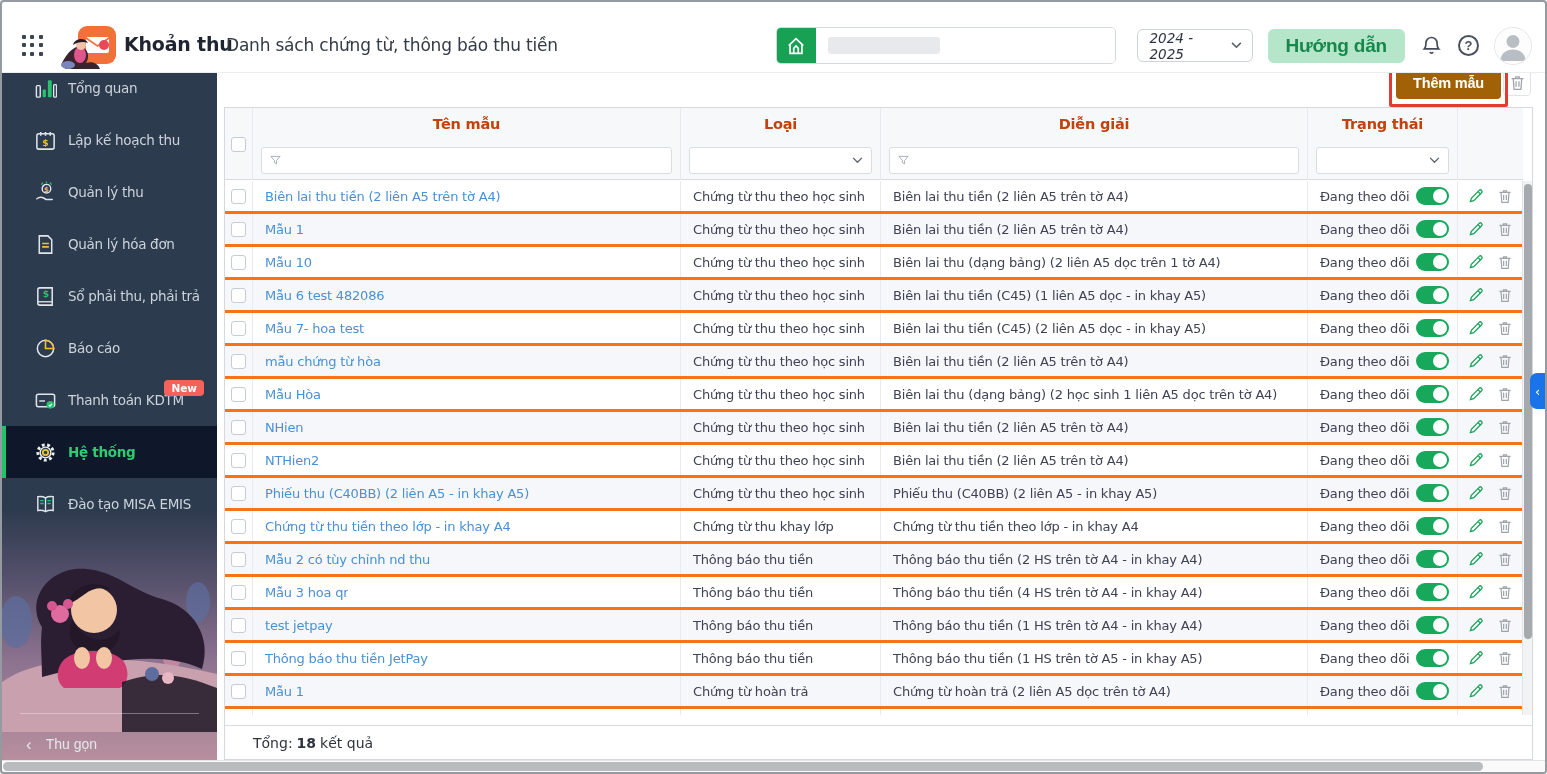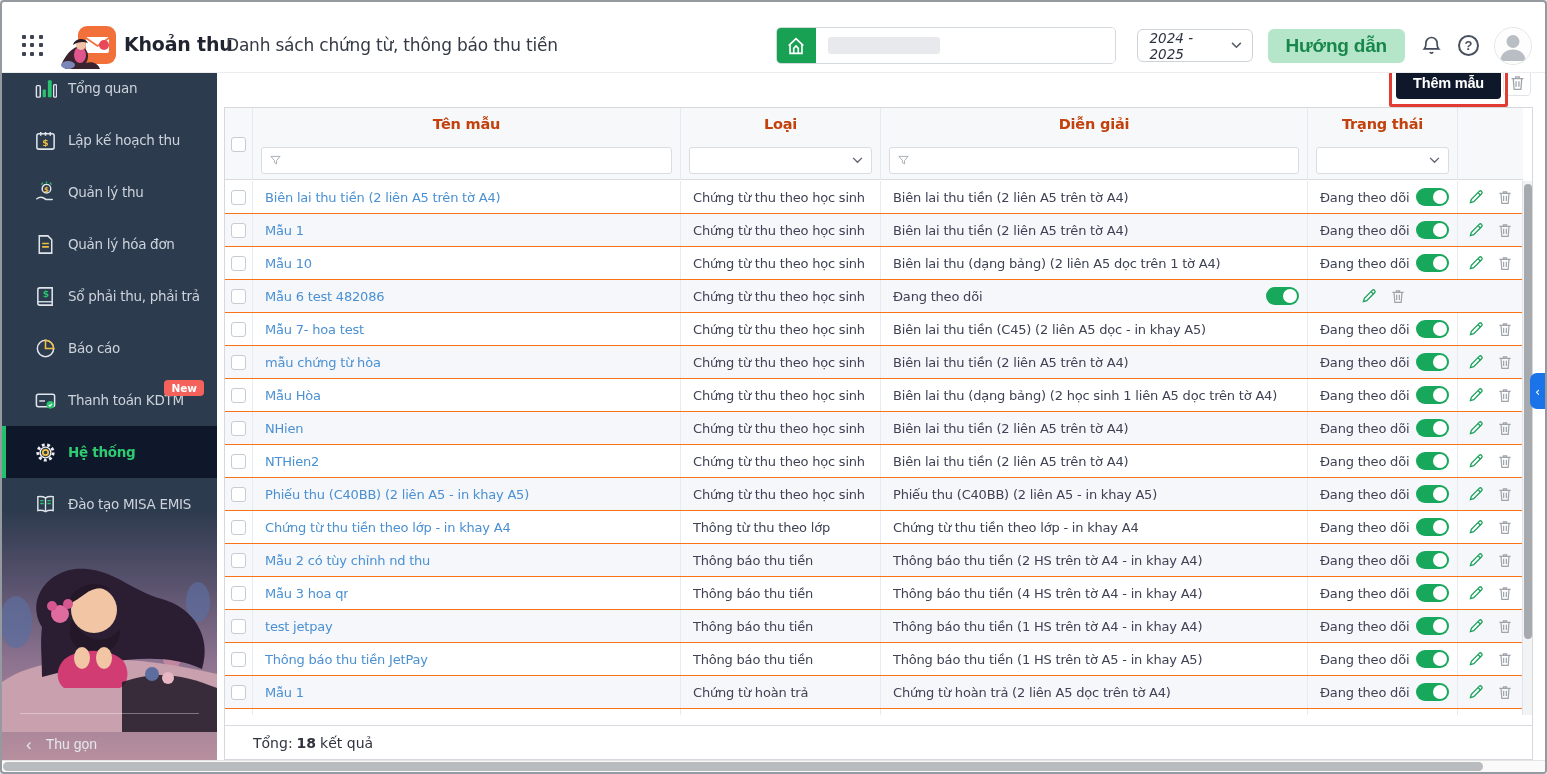--- a/index.html
+++ b/index.html
@@ -36,33 +36,33 @@
   .side-icon { width:24px; height:24px; flex:none; display:flex; align-items:center; justify-content:center; }
   .new-badge { position:absolute; right:13px; top:6px; background:#f4625b; color:#fff; font-size:10.5px; font-weight:600; padding:2px 7px; border-radius:4px; }
   .side-illu { position:absolute; left:0; bottom:40px; width:215px; height:200px; }
   .side-divider { position:absolute; left:18px; right:18px; bottom:58px; height:1px; background:rgba(255,255,255,0.35); }
   .collapse-btn { position:absolute; left:0; bottom:8px; width:100%; height:40px; display:flex; align-items:center; gap:14px; padding-left:24px; color:#e4e8ed; font-size:14px; cursor:pointer; background:none; border:none; }
   .collapse-btn .chev { font-size:17px; line-height:1; }
 
   
   .main { position:absolute; left:215px; top:55px; right:0; bottom:0; background:#fff; }
   .red-box { position:absolute; top:1px; right:37px; padding:5px 4px; border:3px solid #e23b32; border-radius:2px; z-index:5; }
-  .add-btn { height:33px; padding:0 17px; background:#0f172a; color:#fff; font-size:14.5px; font-weight:600; border:none; border-radius:4px; cursor:pointer; letter-spacing:-0.2px; }
+  .add-btn { height:33px; padding:0 17px; background:#a16207; color:#fff; font-size:14.5px; font-weight:600; border:none; border-radius:4px; cursor:pointer; letter-spacing:-0.2px; }
   .top-trash-btn { position:absolute; top:11px; right:14px; width:28px; height:28px; border:1px solid #e0e4e8; border-radius:4px; background:#fff; display:flex; align-items:center; justify-content:center; cursor:pointer; }
 
   
   .grid { position:absolute; left:7px; top:50px; width:1309px; height:653px; border:1px solid #d5d9de; background:#fff; }
   .ghead { position:absolute; left:0; top:0; width:1298px; height:72px; background:#f7f8fa; display:grid; grid-template-columns:28px 428px 200px 427px 150px 65px; grid-template-rows:32px 40px; border-bottom:1px solid #d8dce1; }
   .ghead .cb-cell { grid-row:1/3; display:flex; align-items:center; justify-content:center; border-right:1px solid #e6e9ed; }
   .th { display:flex; align-items:center; justify-content:center; font-size:14.5px; font-weight:600; color:#c2410c; border-right:1px solid #e6e9ed; letter-spacing:-0.2px; }
   .fc { display:flex; align-items:center; padding:0 8px; border-right:1px solid #e6e9ed; }
   .filter-input { flex:1; height:27px; border:1px solid #d9dde3; border-radius:3px; background:#fff; display:flex; align-items:center; padding-left:8px; cursor:text; }
   .filter-select { flex:1; height:27px; border:1px solid #d9dde3; border-radius:3px; background:#fff; display:flex; align-items:center; justify-content:flex-end; padding-right:8px; cursor:pointer; }
   .rows-clip { position:absolute; left:0; top:73px; width:1298px; height:534px; overflow:hidden; }
-  .row { display:grid; grid-template-columns:28px 428px 200px 427px 150px 65px; height:33px; border-bottom:1px solid #f97316; background:#fff; }
+  .row { display:grid; grid-template-columns:28px 428px 200px 427px 150px 65px; height:33px; border-bottom:3px solid #f97316; background:#fff; }
   .rows-body .row:nth-child(even) { background:#f5f7fa; }
   .cell { display:flex; align-items:center; border-right:1px solid #e8ebee; overflow:hidden; white-space:nowrap; font-size:13px; color:#3f4254; letter-spacing:-0.2px; }
   .cell.cb { justify-content:center; }
   .cell.txt { padding:0 10px 0 12px; }
   .name-link { color:#4a90d2; cursor:pointer; text-decoration:none; overflow:hidden; white-space:nowrap; }
   .cell.status { justify-content:space-between; padding:0 8px 0 12px; }
   .cell.acts { justify-content:center; gap:13px; border-right:none; }
   .toggle { width:33px; height:18px; border-radius:9px; background:#17a85c; position:relative; flex:none; cursor:pointer; }
   .toggle::after { content:""; position:absolute; top:2px; right:2px; width:14px; height:14px; border-radius:50%; background:#fff; }
   .icon-act { cursor:pointer; display:flex; }
@@ -427,20 +427,21 @@
             </div>
 
             <div class="row">
               <div class="cell cb">
                 <span class="cb-box"></span>
               </div>
               <div class="cell txt">
                 <span class="name-link">Mẫu 6 test 482086</span>
               </div>
               <div class="cell txt">Chứng từ thu theo học sinh</div>
+              <div class="cell txt">Biên lai thu tiền (C45) (1 liên A5 dọc - in khay A5)</div>
               <div class="cell status">
                 <span>Đang theo dõi</span>
                 <span class="toggle"></span>
               </div>
               <div class="cell acts">
                 <span class="icon-act">
                   <svg width="16" height="16" viewBox="0 0 20 20" fill="none" stroke="#18a058" stroke-width="1.6">
                     <path d="M3 17l1.2-4.2L14 3a2.1 2.1 0 0 1 3 3L7.2 15.8z"></path>
                     <path d="M12.5 4.5l3 3"></path>
                   </svg>
@@ -621,21 +622,21 @@
               </div>
             </div>
 
             <div class="row">
               <div class="cell cb">
                 <span class="cb-box"></span>
               </div>
               <div class="cell txt">
                 <span class="name-link">Chứng từ thu tiền theo lớp - in khay A4</span>
               </div>
-              <div class="cell txt">Thông từ thu theo lớp</div>
+              <div class="cell txt">Chứng từ thu khay lớp</div>
               <div class="cell txt">Chứng từ thu tiền theo lớp - in khay A4</div>
               <div class="cell status">
                 <span>Đang theo dõi</span>
                 <span class="toggle"></span>
               </div>
               <div class="cell acts">
                 <span class="icon-act">
                   <svg width="16" height="16" viewBox="0 0 20 20" fill="none" stroke="#18a058" stroke-width="1.6">
                     <path d="M3 17l1.2-4.2L14 3a2.1 2.1 0 0 1 3 3L7.2 15.8z"></path>
                     <path d="M12.5 4.5l3 3"></path>

